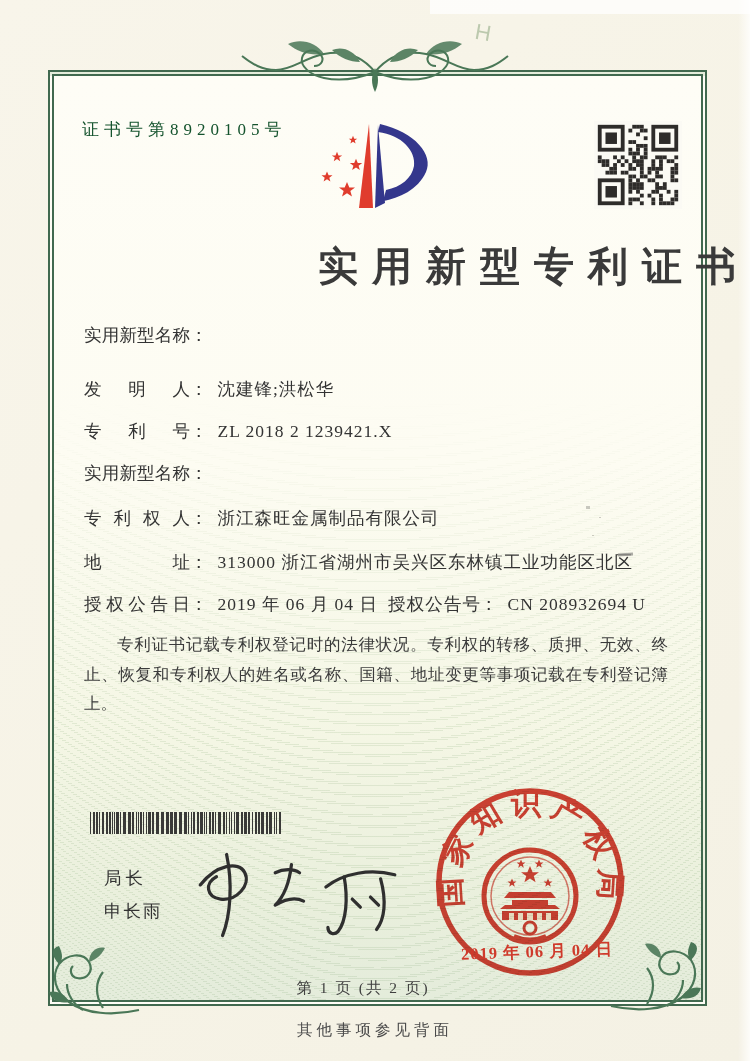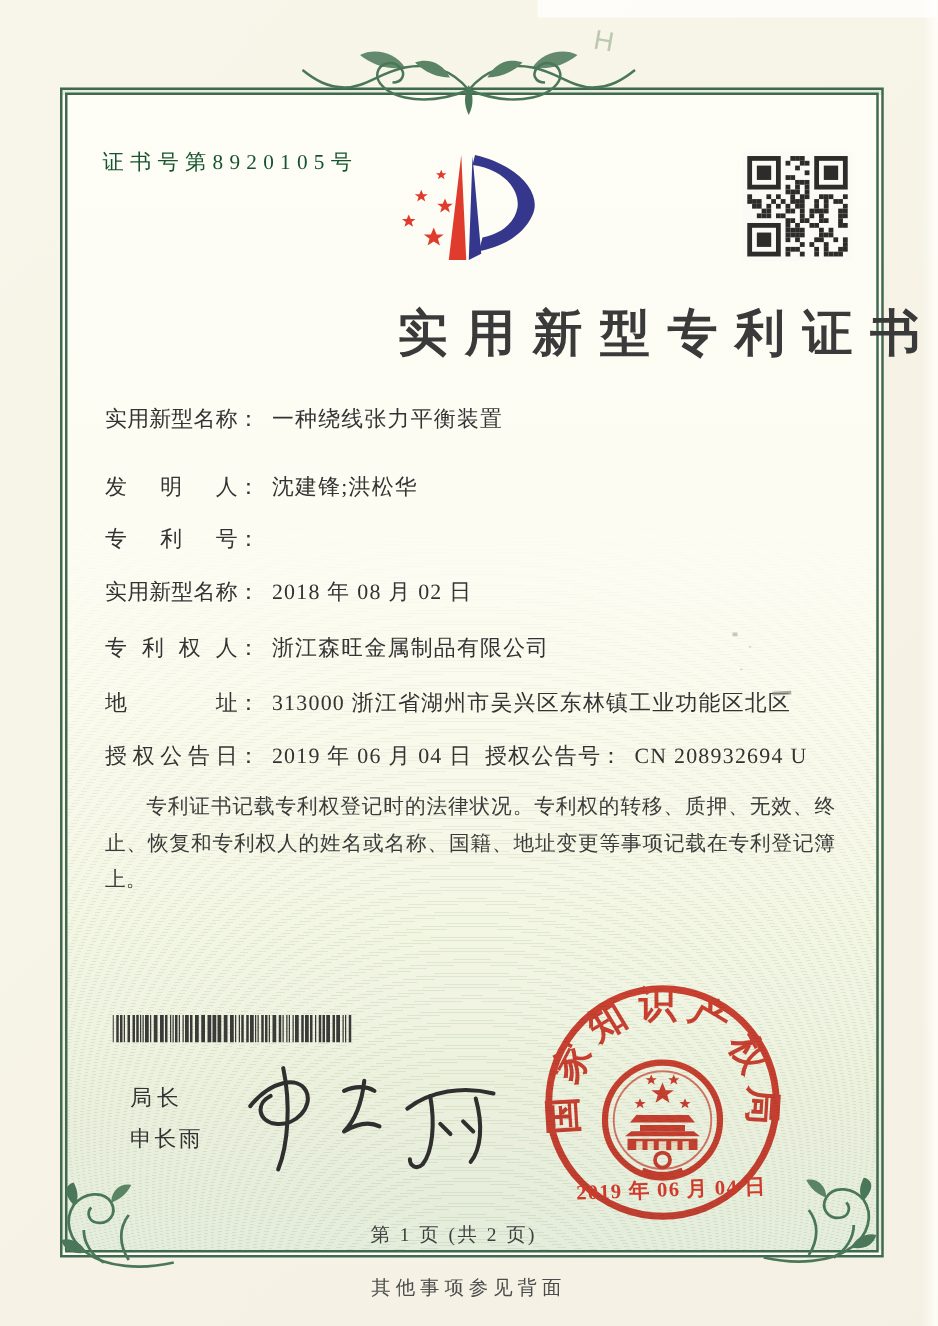--- a/index.html
+++ b/index.html
@@ -275,35 +275,34 @@
         <rect x="8" y="64" width="12" height="12" fill="#2e2c2a"></rect>
       </g>
   </svg>
 </div>
 
 <div class="abs title">实用新型专利证书</div>
 
 <div class="row r1">
   <span class="label">实用新型名称</span>
     <span class="colon">：</span>
-    <span class="value">一种绕线张力平衡装置</span>
 </div>
 <div class="row r2">
   <span class="label">发明人</span>
     <span class="colon">：</span>
     <span class="value">沈建锋;洪松华</span>
 </div>
 <div class="row r3">
   <span class="label">专利号</span>
     <span class="colon">：</span>
+    <span class="value">ZL 2018 2 1239421.X</span>
 </div>
 <div class="row r4">
   <span class="label">实用新型名称</span>
     <span class="colon">：</span>
-    <span class="value">2018 年 08 月 02 日</span>
 </div>
 <div class="row r5">
   <span class="label">专利权人</span>
     <span class="colon">：</span>
     <span class="value">浙江森旺金属制品有限公司</span>
 </div>
 <div class="row r6">
   <span class="label">地址</span>
     <span class="colon">：</span>
     <span class="value">313000 浙江省湖州市吴兴区东林镇工业功能区北区</span>

